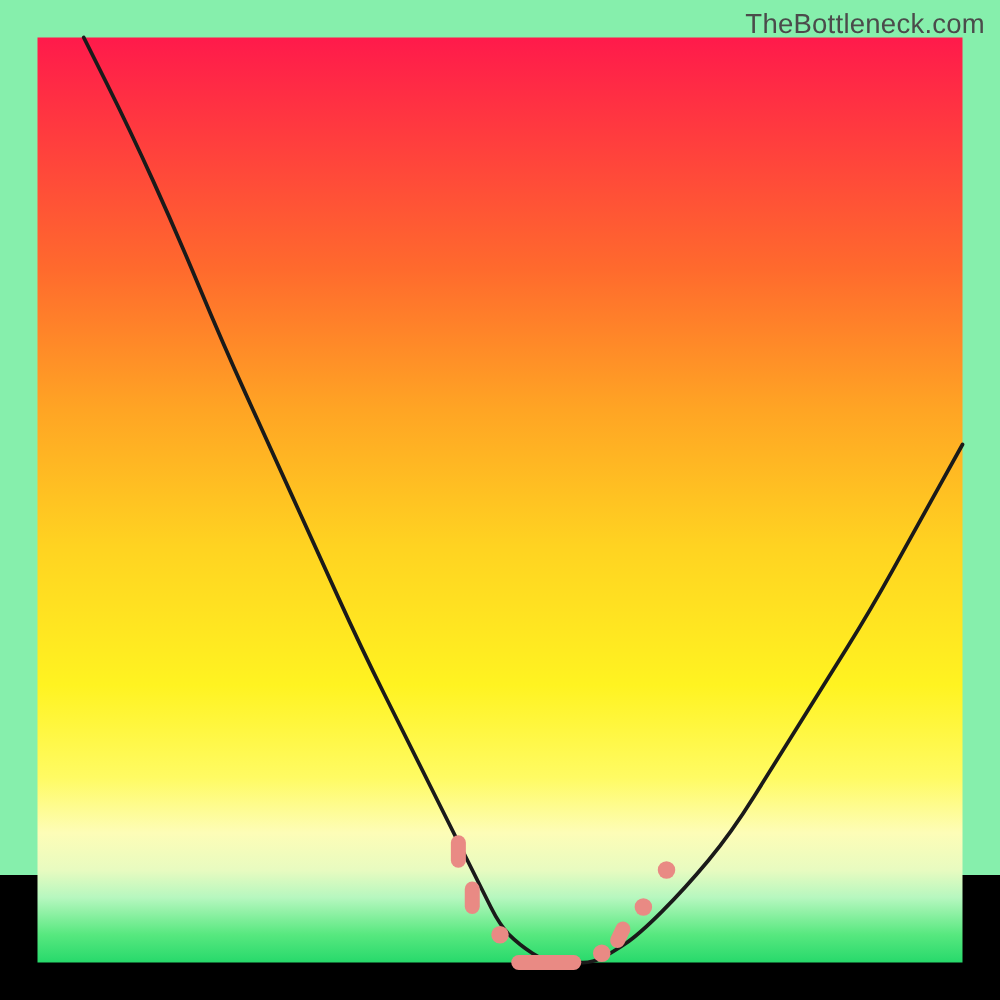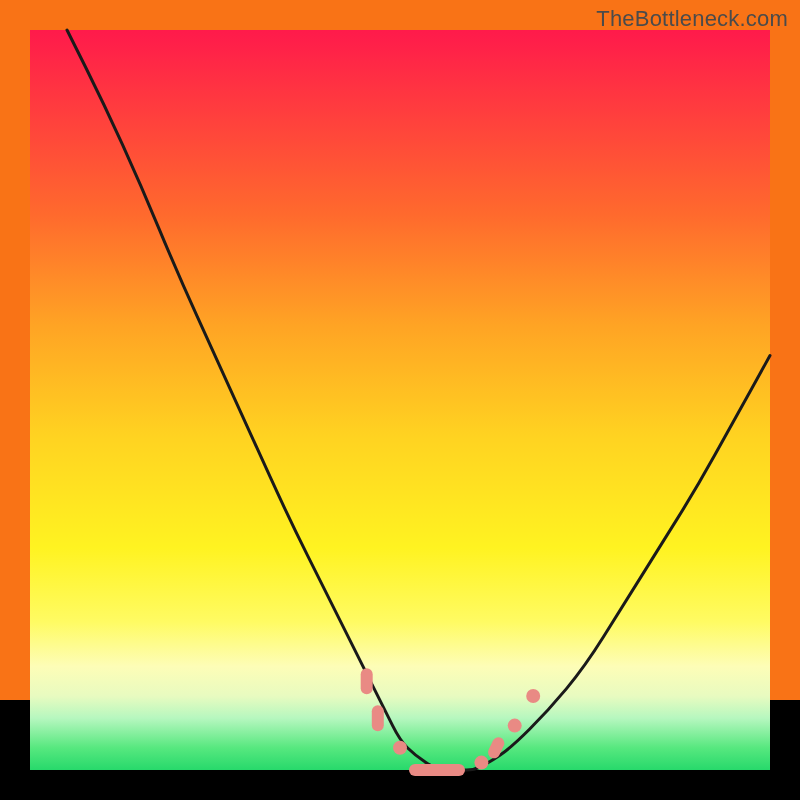--- a/index.html
+++ b/index.html
@@ -8,21 +8,21 @@
     width: 800px;
     height: 800px;
     overflow: hidden;
     background: #000;
     font-family: Arial, Helvetica, sans-serif;
   }
   .frame {
     position: relative;
     width: 800px;
     height: 700px;
-    background: #f97316;
+    background: #86efac;
   }
   .plot-area {
     position: absolute;
     left: 30px;
     top: 30px;
     width: 740px;
     height: 740px;
     background: linear-gradient(to bottom,
       #ff1a4b 0%,
       #ff3a3f 10%,

